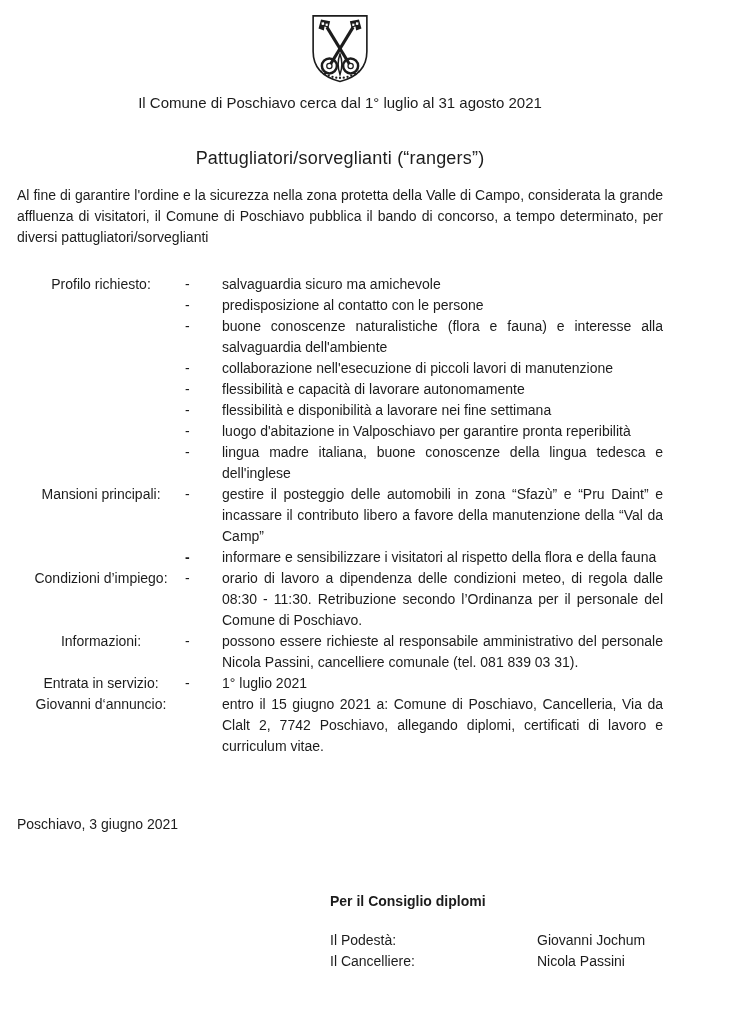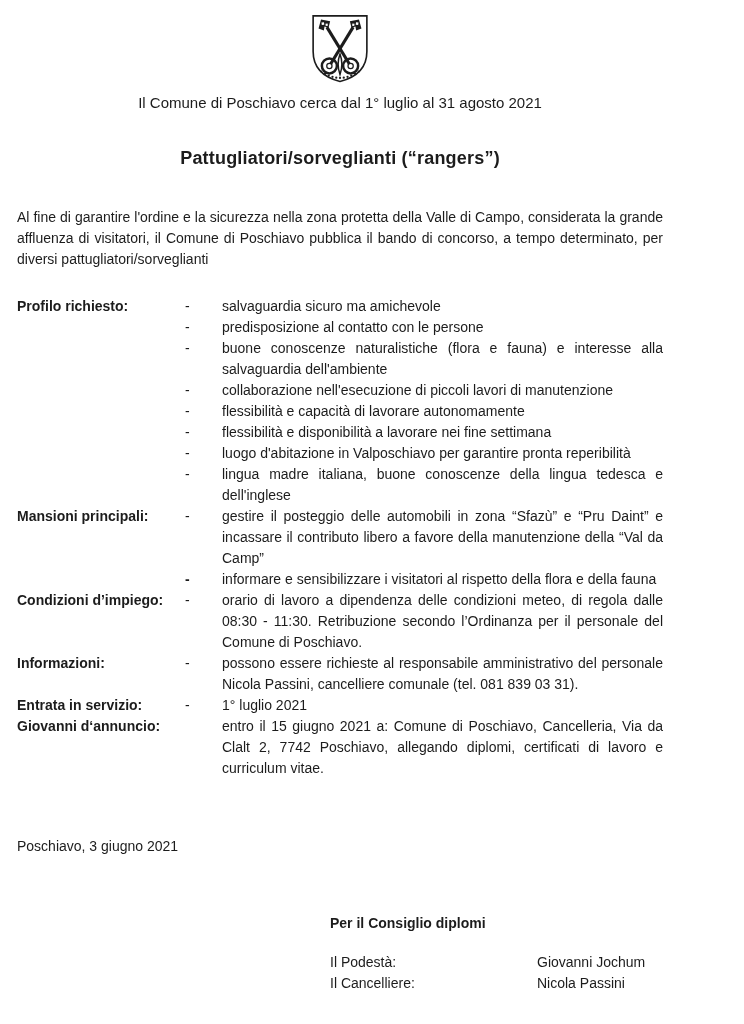--- a/index.html
+++ b/index.html
@@ -27,34 +27,35 @@
   .emblem-wrap svg { display: inline-block; }
   .subtitle {
     text-align: center;
     margin-top: 8px;
     font-size: 15px;
   }
   .doc-title {
     text-align: center;
     margin-top: 35px;
     font-size: 18px;
-    font-weight: bold;
+    font-weight: normal;
     letter-spacing: 0.2px;
   }
   .intro {
-    margin-top: 38px;
+    margin-top: 16px;
     text-align: justify;
   }
   .sections { margin-top: 26px; }
   .section { display: flex; }
   .section:first-child { margin-top: 0; }
   .section-label {
     width: 168px;
     flex: 0 0 168px;
-    font-weight: bold;
+    font-weight: normal;
+    text-align: center;
   }
   .section-items { flex: 1; min-width: 0; }
   .item { display: flex; }
   .item-dash { width: 37px; flex: 0 0 37px; }
   .item-dash.bold { font-weight: bold; }
   .item-text { flex: 1; min-width: 0; text-align: justify; }
   .place-date { margin-top: 57px; }
   .sig-block { margin-top: 56px; margin-left: 313px; }
   .sig-title { font-weight: bold; }
   .sig-rows { margin-top: 18px; }

